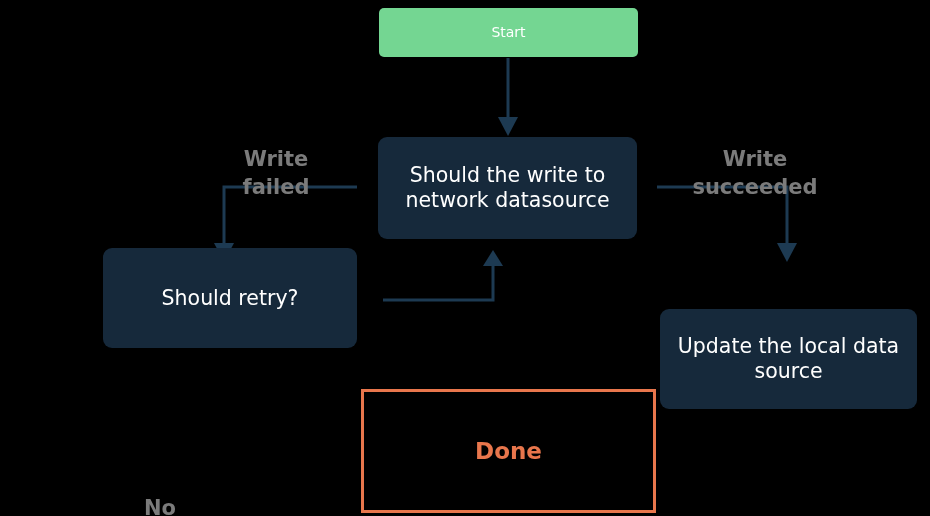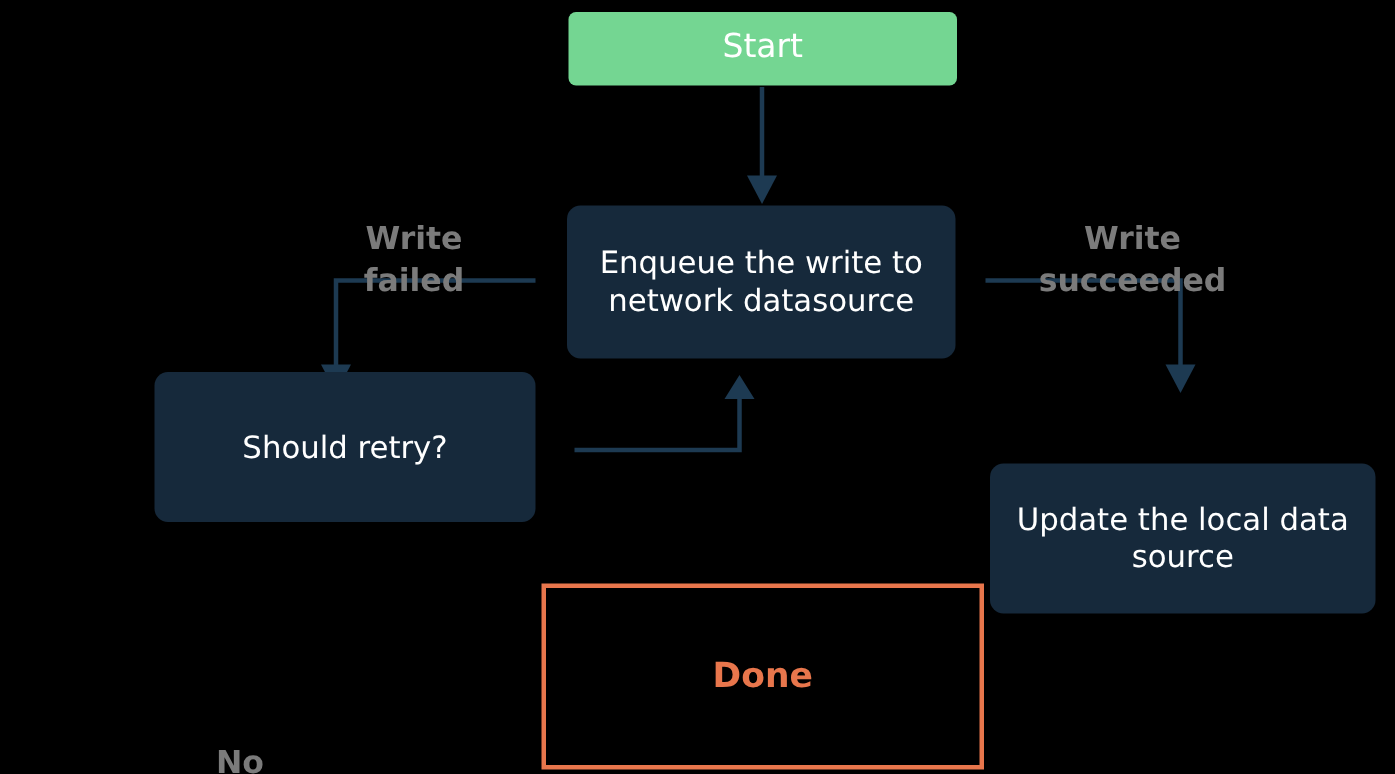--- a/index.html
+++ b/index.html
@@ -33,21 +33,21 @@
   #node-start {
     left: 379px;
     top: 8px;
     width: 259px;
     height: 49px;
     background: #74d692;
     border-radius: 5px;
   }
   #node-start .node-text {
     color: #ffffff;
-    font-size: 22px;
+    font-size: 14px;
     font-weight: 400;
   }
 
   
   .node-process {
     background: #16293b;
     border-radius: 9px;
   }
   .node-process .node-text {
     color: #ffffff;
@@ -168,21 +168,21 @@
       <path class="conn-line" d="M383,300 L493,300 L493,265"></path>
       <path class="conn-head" d="M483,266 L503,266 L493,250 Z"></path>
     </g>
   </svg>
 
   <div class="node" id="node-start">
     <span class="node-text">Start</span>
   </div>
 
   <div class="node node-process" id="node-enqueue">
-    <span class="node-text">Enqueue the write to network datasource</span>
+    <span class="node-text">Should the write to network datasource</span>
   </div>
 
   <div class="node node-process" id="node-should-retry">
     <span class="node-text">Should retry?</span>
   </div>
 
   <div class="node node-process" id="node-update-local">
     <span class="node-text">Update the local data source</span>
   </div>
 

